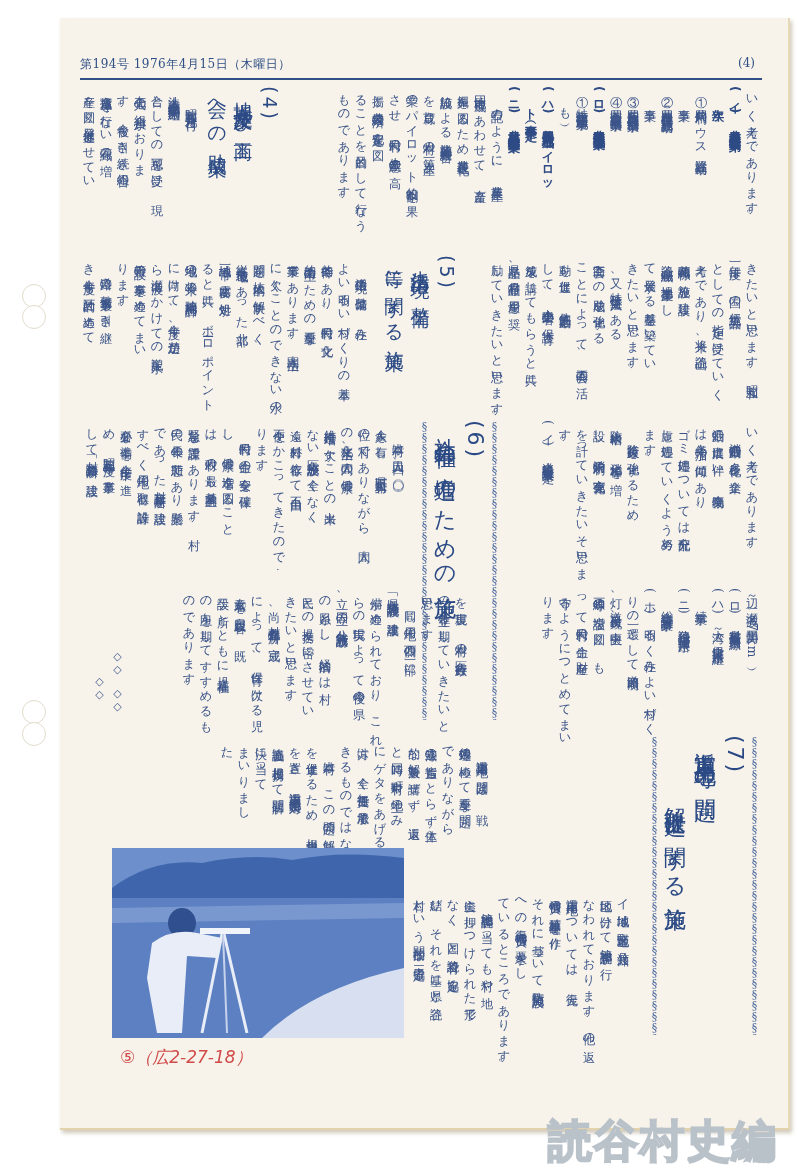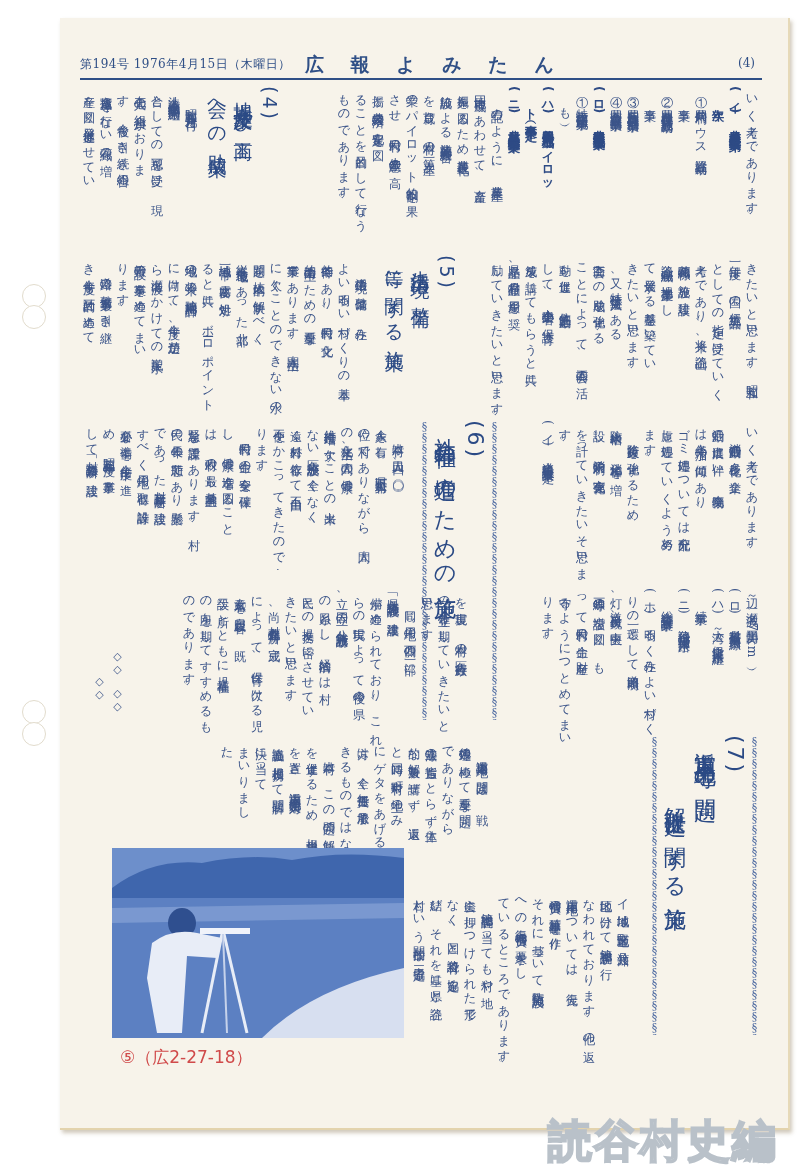--- a/index.html
+++ b/index.html
@@ -21,38 +21,37 @@
          letter-spacing:1.2px; white-space:pre; margin:0; }
   .col.bold { font-weight:bold; color:#2e4b85; font-family:"DejaVu Sans", sans-serif; }
   .col.head { font-family:"DejaVu Sans", sans-serif; font-size:19px; line-height:26px; color:#2b4a85;
               letter-spacing:3px; }
   .col.head.big { font-size:22px; line-height:30px; }
   .deco { writing-mode:vertical-rl; color:#4a67a0; font-size:11px; line-height:12px; letter-spacing:-2px;
           overflow:hidden; }
   .photo { position:absolute; left:112px; top:848px; width:292px; height:190px; overflow:hidden;
            background:#5b7fc0; }
   .handnote { position:absolute; left:120px; top:1046px; color:#d04a4a; font-size:17px;
-              font-family:"DejaVu Sans", sans-serif; }
+              font-family:"DejaVu Sans", sans-serif; font-style:italic; }
   .watermark { position:absolute; left:500px; top:1112px; font-size:44px; font-weight:bold;
                color:#ffffff; -webkit-text-stroke:2px #b9c1c9; letter-spacing:2px;
                font-family:"DejaVu Sans", sans-serif;padding-left:48px; }
   .diamonds { position:absolute; color:#3b5489; font-size:11px; writing-mode:vertical-rl; line-height:14px; }
 </style>
 </head>
 <body>
 
 <div class="paper"></div>
 <div class="punch" style="top:284px"></div>
 <div class="punch" style="top:305px"></div>
 <div class="punch" style="top:700px"></div>
 <div class="punch" style="top:722px"></div>
 
 <div class="header">
   <span class="issue">第194号 1976年4月15日（木曜日）</span>
-  <span class="masthead">広 報 よ み た ん</span>
   <span class="pagenum">(4)</span>
 </div>
 <div class="rule"></div>
 
 <div class="tier" id="t1" style="right:40px; top:86px; height:160px;">
     <div class="col">いく考えであります。</div>
     <div class="col bold">(イ) 農業構造改善事業第二</div>
     <div class="col bold">　年次</div>
     <div class="col">①共同利用ハウス設置補助</div>
     <div class="col">　事業</div>

